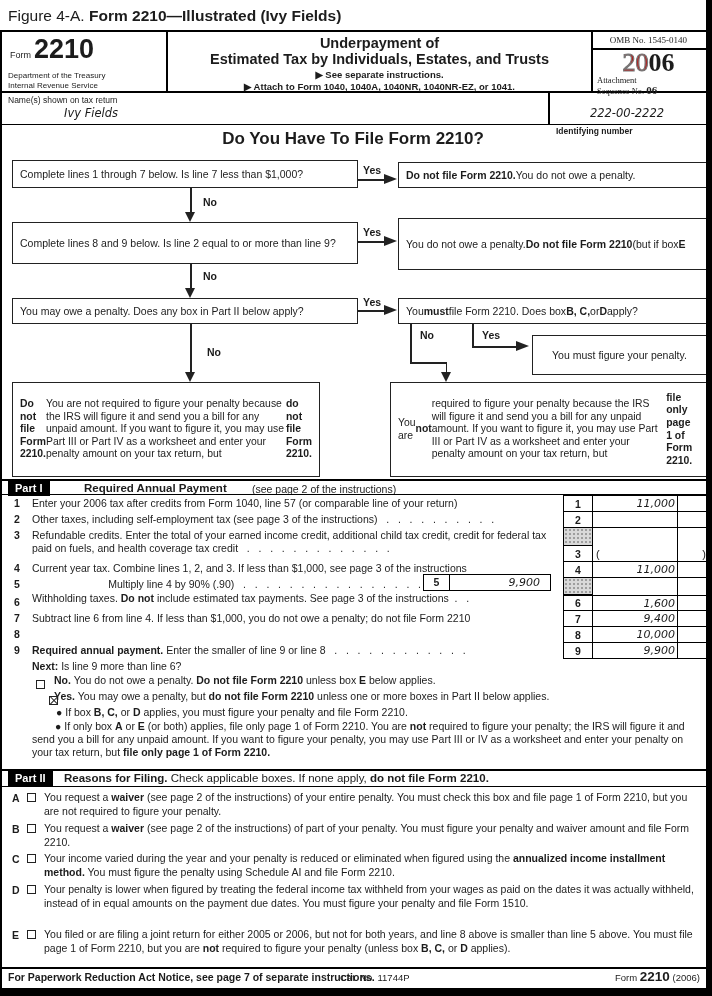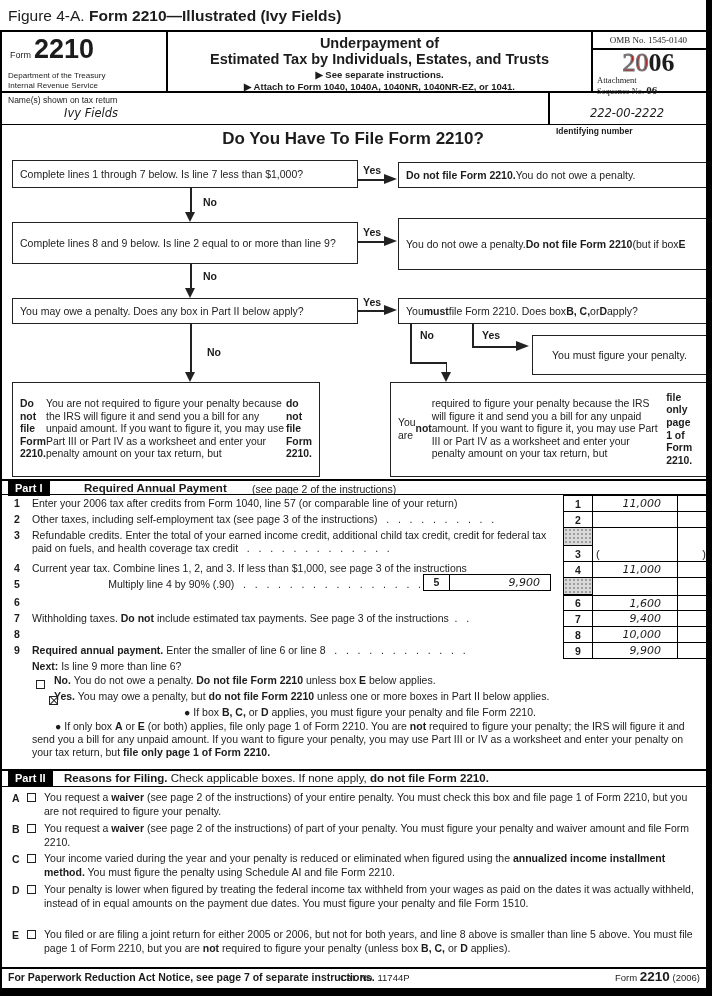--- a/index.html
+++ b/index.html
@@ -60,21 +60,21 @@
   .lineno{position:absolute;left:14px;font-size:10.5px;font-weight:bold;}
   .p1row{position:absolute;left:32px;width:527px;font-size:10.5px;line-height:13px;height:15px;white-space:nowrap;overflow:hidden;}
   .p1row.wrap{white-space:normal;height:auto;overflow:visible;}
   .cb{position:relative;display:inline-block;width:9px;height:9px;border:1.3px solid #222;background:#fff;}
   .cb.checked::before{content:"";position:absolute;left:-1px;top:3px;width:10px;height:1.3px;background:#222;transform:rotate(45deg);}
   .cb.checked::after{content:"";position:absolute;left:-1px;top:3px;width:10px;height:1.3px;background:#222;transform:rotate(-45deg);}
   
   .amtbl{position:absolute;left:563px;top:495px;width:146px;border:1.3px solid #000;border-bottom:none;}
   .trow{display:flex;border-bottom:1.3px solid #000;align-items:center;}
   .tnum{width:29px;align-self:stretch;border-right:1.3px solid #000;text-align:center;font-weight:bold;font-size:10.5px;display:flex;align-items:center;justify-content:center;}
-  .tamt{width:85px;align-self:stretch;border-right:1.3px solid #000;text-align:center;padding-right:16px;font-size:11px;display:flex;align-items:center;justify-content:flex-end;}
+  .tamt{width:85px;align-self:stretch;border-right:1.3px solid #000;text-align:center;padding-right:2px;font-size:11px;display:flex;align-items:center;justify-content:flex-end;}
   .tamt.paren{justify-content:flex-start;padding-left:3px;}
   .tcent{flex:1;align-self:stretch;font-size:11px;display:flex;align-items:center;justify-content:flex-end;padding-right:2px;}
   .shade{background-color:#d9d9d9;background-image:radial-gradient(#9a9a9a 0.7px,transparent 0.8px);background-size:4px 4px;}
   .inline5{position:absolute;left:423px;top:574px;width:128px;height:17px;border:1.3px solid #000;display:flex;}
   .i5num{width:26px;border-right:1.3px solid #000;text-align:center;font-weight:bold;font-size:10.5px;line-height:15px;}
   .i5val{flex:1;text-align:right;padding-right:10px;font-size:11px;line-height:15px;}
   
   .p2letter{position:absolute;left:12px;font-size:10.5px;font-weight:bold;}
   .p2cb{position:absolute;left:27px;}
   .p2text{position:absolute;left:44px;width:652px;font-size:10.5px;line-height:13.6px;}
@@ -225,25 +225,26 @@
   <div class="p1row" style="top:497px;"><span>Enter your 2006 tax after credits from Form 1040, line 57 (or comparable line of your return)</span></div>
   <div class="lineno" style="top:513px;">2</div>
   <div class="p1row" style="top:513px;"><span>Other taxes, including self-employment tax (see page 3 of the instructions)</span><span class="dots">   .   .   .   .   .   .   .   .   .   .</span></div>
   <div class="lineno" style="top:529px;">3</div>
   <div class="p1row wrap" style="top:529px;"><span>Refundable credits. Enter the total of your earned income credit, additional child tax credit, credit for federal tax paid on fuels, and health coverage tax credit</span><span class="dots">   .   .   .   .   .   .   .   .   .   .   .   .   .</span></div>
   <div class="lineno" style="top:562px;">4</div>
   <div class="p1row" style="top:562px;"><span>Current year tax. Combine lines 1, 2, and 3. If less than $1,000, see page 3 of the instructions</span></div>
   <div class="lineno" style="top:578px;">5</div>
   <div class="p1row" style="top:578px;width:389px;text-align:right;"><span>Multiply line 4 by 90% (.90)</span><span class="dots">   .   .   .   .   .   .   .   .   .   .   .   .   .   .   .   .</span></div>
   <div class="lineno" style="top:596px;">6</div>
-  <div class="p1row" style="top:612px;"><span>Withholding taxes. </span><span class="b">Do not</span><span> include estimated tax payments. See page 3 of the instructions</span><span class="dots">  .   .</span></div>
+  <div class="p1row" style="top:592px;"><span>Withholding taxes. </span><span class="b">Do not</span><span> include estimated tax payments. See page 3 of the instructions</span><span class="dots">  .   .</span></div>
   <div class="lineno" style="top:612px;">7</div>
+  <div class="p1row" style="top:612px;"><span>Subtract line 6 from line 4. If less than $1,000, you do not owe a penalty; do not file Form 2210</span></div>
   <div class="lineno" style="top:628px;">8</div>
   <div class="lineno" style="top:644px;">9</div>
-  <div class="p1row" style="top:644px;"><span class="b">Required annual payment.</span><span> Enter the smaller of line 6 or line 8</span><span class="dots">   .   .   .   .   .   .   .   .   .   .   .   .</span></div>
+  <div class="p1row" style="top:644px;"><span class="b">Required annual payment.</span><span> Enter the smaller of line 9 or line 8</span><span class="dots">   .   .   .   .   .   .   .   .   .   .   .   .</span></div>
 
   
   <div class="inline5">
     <div class="i5num">5</div>
     <div class="i5val fill">9,900</div>
   </div>
 
   
   <div class="amtbl">
     <div class="trow" style="height:16px;">
@@ -301,21 +302,21 @@
       <div class="tcent"></div>
     </div>
   </div>
 
   
   <div class="p1row" style="top:660px;"><span class="b">Next:</span><span> Is line 9 more than line 6?</span></div>
   <span class="cb abs" style="left:36px;top:675px;"></span>
   <div class="p1row" style="top:674px;left:54px;width:640px;"><span class="b">No.</span><span> You do not owe a penalty. </span><span class="b">Do not file Form 2210</span><span> unless box </span><span class="b">E</span><span> below applies.</span></div>
   <span class="cb abs checked" style="left:36px;top:691px;"></span>
   <div class="p1row" style="top:690px;left:54px;width:640px;"><span class="b">Yes.</span><span> You may owe a penalty, but </span><span class="b">do not file Form 2210</span><span> unless one or more boxes in Part II below applies.</span></div>
-  <div class="p1row" style="top:706px;left:40px;width:640px;text-align:center;"><span>●  If box </span><span class="b">B, C,</span><span> or </span><span class="b">D</span><span> applies, you must figure your penalty and file Form 2210.</span></div>
+  <div class="p1row" style="top:706px;left:56px;width:640px;"><span>●  If box </span><span class="b">B, C,</span><span> or </span><span class="b">D</span><span> applies, you must figure your penalty and file Form 2210.</span></div>
   <div class="p1row wrap" style="top:720px;left:32px;width:674px;text-indent:23px;"><span>●  If only box </span><span class="b">A</span><span> or </span><span class="b">E</span><span> (or both) applies, file only page 1 of Form 2210. You are </span><span class="b">not</span><span> required to figure your penalty; the IRS will figure it and send you a bill for any unpaid amount. If you want to figure your penalty, you may use Part III or IV as a worksheet and enter your penalty on your tax return, but </span><span class="b">file only page 1 of Form 2210.</span></div>
 
   
   <div class="sect-rule" style="top:769px;"></div>
   <div class="part-tag" style="left:8px;top:770.5px;">Part II</div>
   <div class="part-head" style="left:64px;top:772px;font-weight:normal;"><span class="b">Reasons for Filing.</span><span> Check applicable boxes. If none apply, </span><span class="b">do not file Form 2210.</span></div>
   <div class="sect-rule" style="top:786px;height:1.2px;"></div>
 
   
   <div class="p2letter" style="top:792px;">A</div>

